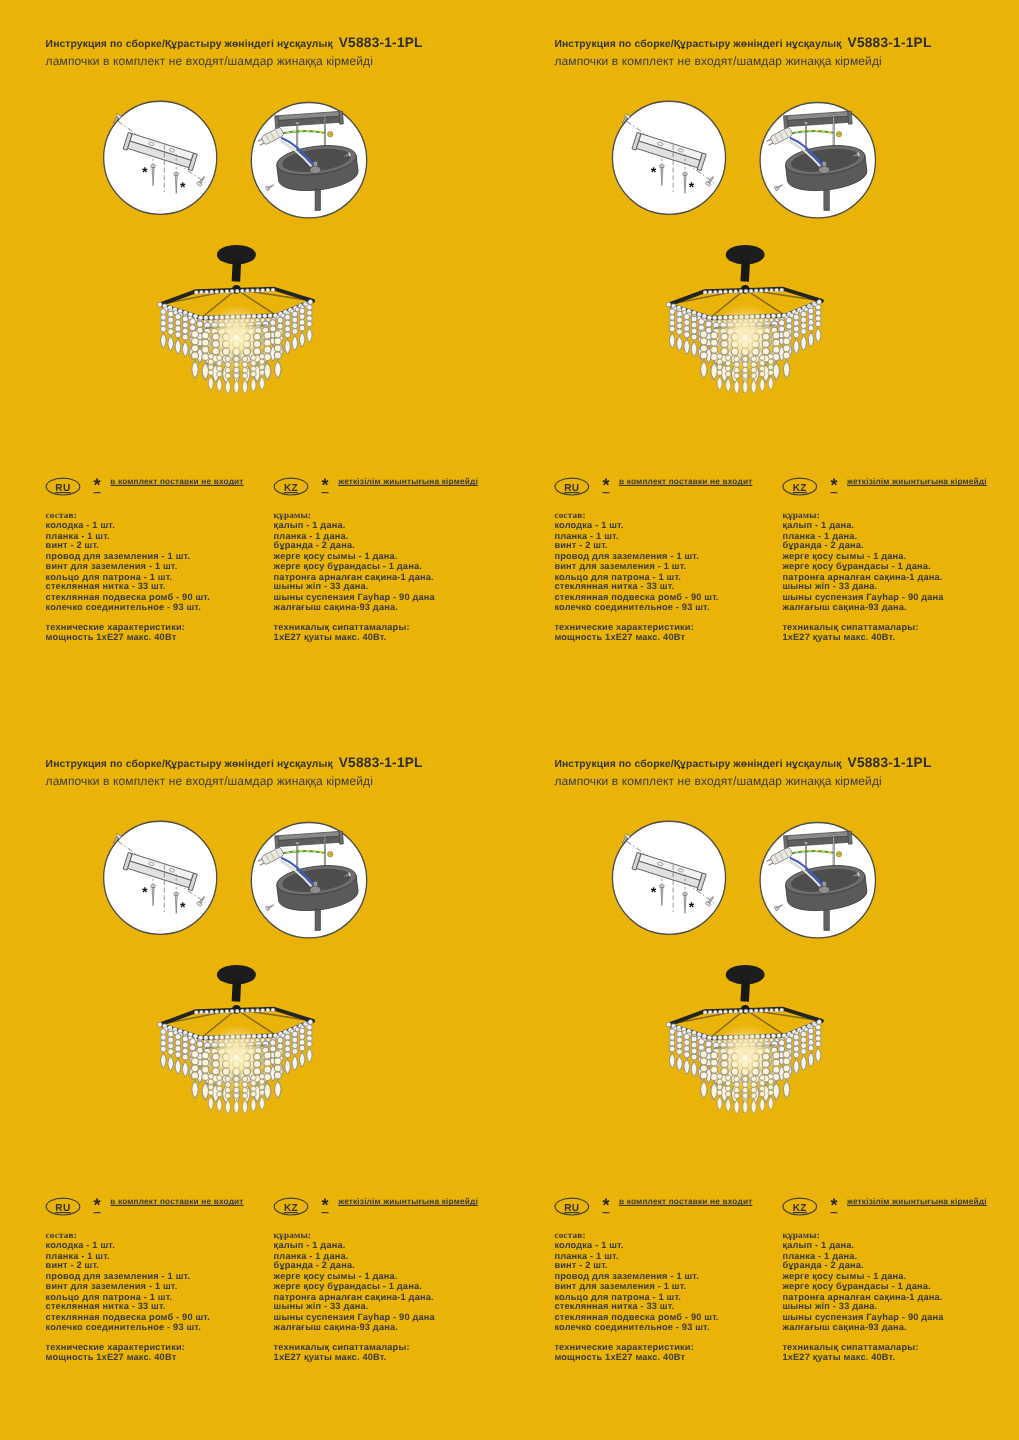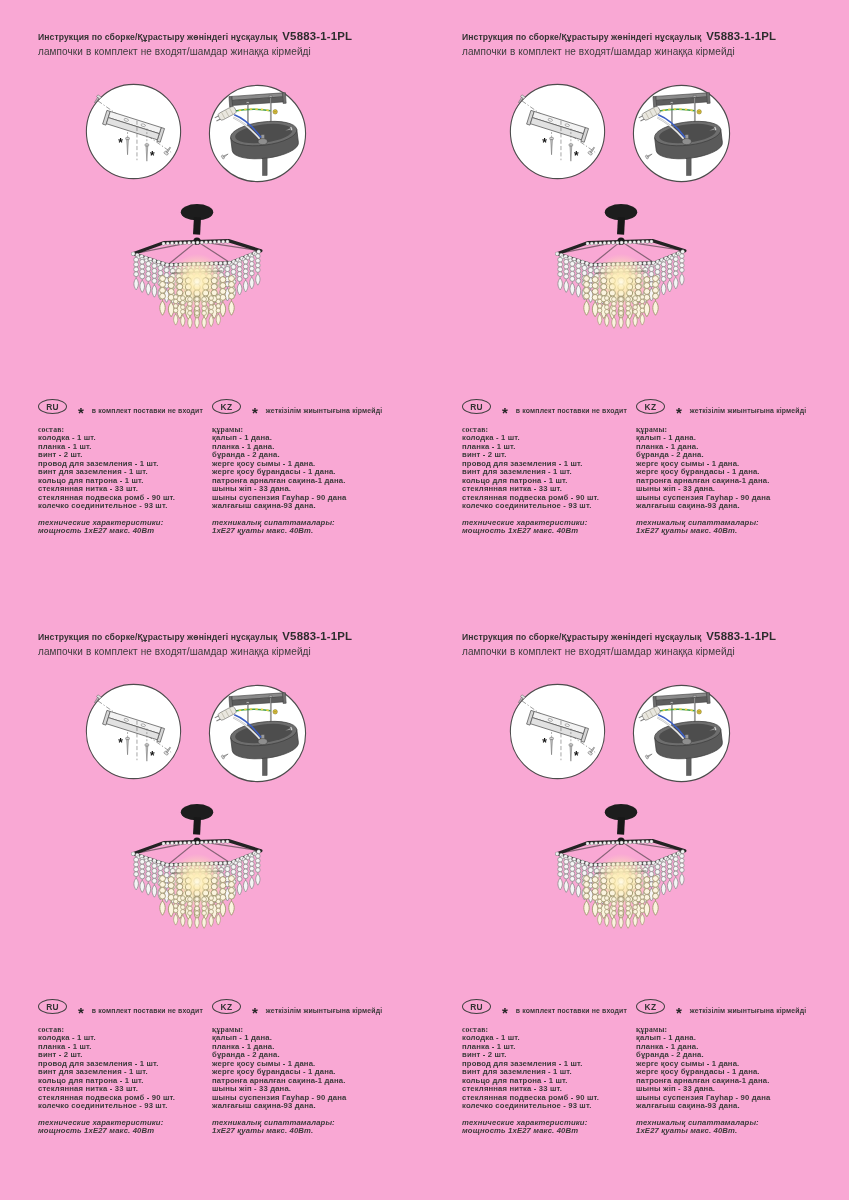--- a/index.html
+++ b/index.html
@@ -1,49 +1,49 @@
 <!DOCTYPE html>
 <html><head>
 <meta charset="utf-8">
 <style>
   html,body{margin:0;padding:0;background:#e9e9e9;}
   .page{
-    position:relative;width:849px;height:1200px;background:#f9a8d4;
+    position:relative;width:849px;height:1200px;background:#eab308;
     font-family:"Liberation Sans",sans-serif;color:#3a3a3a;overflow:hidden;
     margin:0 auto;
   }
   .cell{position:absolute;width:424px;height:600px;}
   .cell.c1{left:0;top:0}.cell.c2{left:424px;top:0}
   .cell.c3{left:0;top:600px}.cell.c4{left:424px;top:600px}
   .panel{position:absolute;inset:0;}
 
   .hdr{position:absolute;left:38px;top:26px;width:360px;}
   .t1{font-size:8.6px;font-weight:700;letter-spacing:.1px;color:#333;}
   .model{font-size:11.4px;font-weight:700;margin-left:5px;color:#2d2d2d;letter-spacing:.2px;}
   .t2{font-size:10px;font-weight:400;color:#3c3c3c;margin-top:2px;letter-spacing:.1px;}
 
   .diag1{position:absolute;left:84px;top:82px;width:99px;height:99px;}
   .diag2{position:absolute;left:207px;top:83px;width:101px;height:101px;}
   .photo{position:absolute;left:126px;top:196px;width:142px;height:142px;}
 
   .col{position:absolute;top:398px;width:178px;}
   .col.ru{left:38px}
-  .col.kz{left:212px;width:190px}
-  .badge-row{display:flex;align-items:flex-end;height:16px;}
+  .col.kz{left:228px;width:190px}
+  .badge-row{display:flex;align-items:flex-start;height:16px;text-decoration:underline;}
   .badge{
     flex:0 0 auto;width:27px;height:13px;border:1.4px solid #3f3f3f;border-radius:50%;
     display:flex;align-items:center;justify-content:center;
     font-size:8.4px;font-weight:700;color:#333;letter-spacing:.3px;
   }
   .star{font-size:15px;font-weight:700;color:#252525;margin:0 8px 0 11px;line-height:8px;transform:translateY(3px);}
   .note{font-size:6.9px;font-weight:700;letter-spacing:.15px;color:#3a3a3a;}
   .list{margin-top:12px;font-size:7.7px;font-weight:700;line-height:8.45px;letter-spacing:.15px;color:#3a3a3a;}
   .list .item{white-space:nowrap;}
   .list-title{font-size:7.7px;font-weight:700;line-height:8.45px;letter-spacing:.15px;font-family:Liberation Serif, serif;}
-  .specs{margin-top:8px;font-size:7.7px;font-weight:700;line-height:8.45px;letter-spacing:.15px;font-style:italic;}
+  .specs{margin-top:8px;font-size:7.7px;font-weight:700;line-height:8.45px;letter-spacing:.15px;}
 
   svg text{font-family:"Liberation Sans",sans-serif;}
   .cr{fill:#f5f5f5;stroke:#8d8d8d;stroke-width:.55;}
   .crw{fill:#fbf4df;stroke:#a49a74;stroke-width:.55;}
 </style>
 </head>
 <body>
 
 <div class="page">
   <div class="cell c1">

